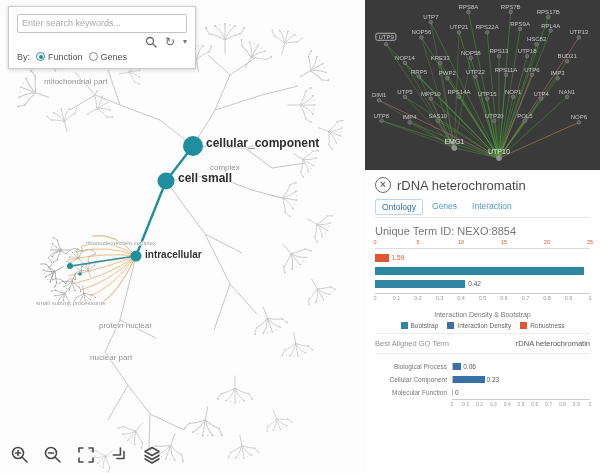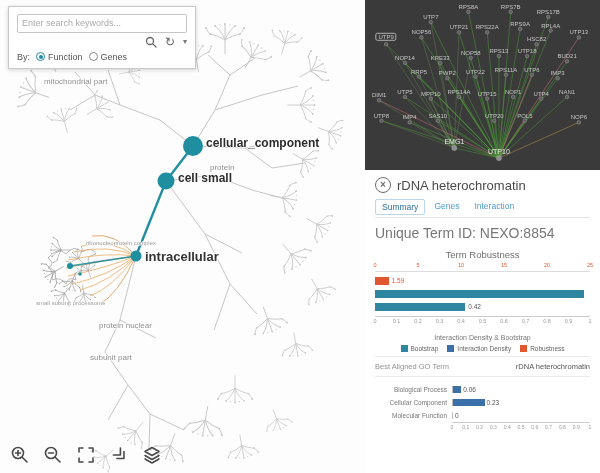--- a/index.html
+++ b/index.html
@@ -5,21 +5,21 @@
   html,body{margin:0;padding:0;}
   body{width:600px;height:473px;position:relative;overflow:hidden;background:#fff;
        font-family:"Liberation Sans",sans-serif;}
 
   
   .canvas{position:absolute;left:0;top:0;width:365px;height:473px;background:#fdfdfd;overflow:hidden;}
   .canvas svg.tree{position:absolute;left:0;top:0;}
   .tree-label{position:absolute;white-space:nowrap;line-height:1;
       text-shadow:1px 0 0 #fff,-1px 0 0 #fff,0 1px 0 #fff,0 -1px 0 #fff;}
   .tree-label.xl{font-size:12px;font-weight:700;color:#2d2d2d;}
-  .tree-label.lg{font-size:13px;font-weight:600;color:#333;}
+  .tree-label.lg{font-size:10px;font-weight:600;color:#333;}
   .tree-label.sm{font-size:8px;color:#8f8f8f;}
   .tree-label.xs{font-size:6px;color:#9c9c9c;}
 
   
   .search-panel{position:absolute;left:8px;top:6px;width:170px;background:#fff;
       border:1px solid #c9c9c9;box-shadow:0 1px 4px rgba(0,0,0,.18);padding:5px 8px 6px;z-index:6;}
   .sp-title{font-size:11px;font-weight:700;color:#444;margin-bottom:4px;}
   .sp-input{width:100%;box-sizing:border-box;height:19px;border:1px solid #c4c4c4;border-radius:2px;
       font-size:9px;padding:0 4px;color:#333;font-family:"Liberation Sans",sans-serif;}
   .sp-input::placeholder{color:#aaa;}
@@ -51,21 +51,21 @@
   
   .details{position:relative;width:235px;height:303px;background:#fff;box-sizing:border-box;
       padding:7px 10px;overflow:hidden;color:#555;}
   .d-header{display:flex;align-items:center;gap:6px;}
   .close-icon{width:14px;height:14px;min-width:14px;border:1.5px solid #6e6e6e;border-radius:50%;color:#6e6e6e;
       display:flex;align-items:center;justify-content:center;font-size:10px;font-weight:700;line-height:1;cursor:pointer;}
   .d-title{font-size:13px;color:#4a4a4a;}
   .tabs{display:flex;gap:3px;margin-top:6px;border-bottom:1px solid #e4e4e4;padding-bottom:2px;}
   .tab{font-size:8.5px;color:#4d9ad0;padding:2px 6px;cursor:pointer;}
   .tab.active{border:1px solid #bcd6ea;border-radius:2px;color:#2f6f9f;}
-  .term-id{font-size:14px;color:#777;margin-top:7px;}
+  .term-id{font-size:11px;color:#777;margin-top:7px;}
   .section-title{font-size:9.5px;color:#6e6e6e;margin-top:8px;}
   .section-title.center{text-align:center;}
   .axis{position:relative;height:9px;}
   .axis.top-axis{border-bottom:1px solid #ddd;margin-top:2px;}
   .axis.bottom-axis{border-top:1px solid #ccc;margin-top:3px;}
   .axis .tick{position:absolute;transform:translateX(-50%);font-size:5.5px;line-height:1;}
   .axis.top-axis .tick{color:#e0572f;top:1px;}
   .axis.bottom-axis .tick{color:#999;top:2px;}
   .bar-row{display:flex;align-items:center;height:8px;margin:5px 0;}
   .hbar{height:8px;}
@@ -189,23 +189,23 @@
     <circle cx="136" cy="256" r="5.5" fill="#1f8fa0"></circle>
     <circle cx="70" cy="266" r="3" fill="#1f8fa0"></circle>
     <circle cx="80" cy="274" r="1.8" fill="#1f8fa0"></circle>
   </svg>
 
   <div id="tree-labels">
       <span class="tree-label xl" style="left: 206px; top: 137px;">cellular_component</span>
       <span class="tree-label xl" style="left: 178px; top: 172px;">cell small</span>
       <span class="tree-label lg" style="left: 145px; top: 250px;">intracellular</span>
       <span class="tree-label sm" style="left: 44px; top: 78px;">mitochondrial part</span>
-      <span class="tree-label sm" style="left: 210px; top: 164px;">protein</span>
+      <span class="tree-label sm" style="left: 210px; top: 164px;">complex</span>
       <span class="tree-label sm" style="left: 99px; top: 322px;">protein nuclear</span>
-      <span class="tree-label sm" style="left: 90px; top: 354px;">subunit part</span>
+      <span class="tree-label sm" style="left: 90px; top: 354px;">nuclear part</span>
       <span class="tree-label xs" style="left: 86px; top: 240px;">ribonucleoprotein complex</span>
       <span class="tree-label xs" style="left: 36px; top: 300px;">small subunit processome</span>
     </div>
 
   <div class="search-panel">
     <input class="sp-input" type="text" placeholder="Enter search keywords..." style="">
     <div class="sp-icons">
       <span class="sp-icon">
         <svg width="12" height="12" viewBox="0 0 12 12" stroke="#666" stroke-width="1.3" fill="none" stroke-linecap="round">
           <circle cx="5" cy="5" r="3.5"></circle>
@@ -406,27 +406,26 @@
       <span class="net-label hub" style="left: 38%; top: 87%;">EMG1</span>
       <span class="net-label hub" style="left: 57%; top: 93%;">UTP10</span>
     </div>
 
   <div class="details">
     <div class="d-header">
       <span class="close-icon">×</span>
       <span class="d-title">rDNA heterochromatin</span>
     </div>
     <div class="tabs" id="tabs">
-        <span class="tab active">Summary</span>
+        <span class="tab active">Ontology</span>
         <span class="tab">Genes</span>
         <span class="tab">Interaction</span>
       </div>
     <div class="term-id">Unique Term ID: NEXO:8854</div>
 
-    <div class="section-title center">Term Robustness</div>
     <div class="axis top-axis" id="rb-top-axis">
         <span class="tick" style="left: 0%;">0</span>
         <span class="tick" style="left: 20%;">5</span>
         <span class="tick" style="left: 40%;">10</span>
         <span class="tick" style="left: 60%;">15</span>
         <span class="tick" style="left: 80%;">20</span>
         <span class="tick" style="left: 100%;">25</span>
       </div>
     <div id="rb-bars">
         <div class="bar-row">

